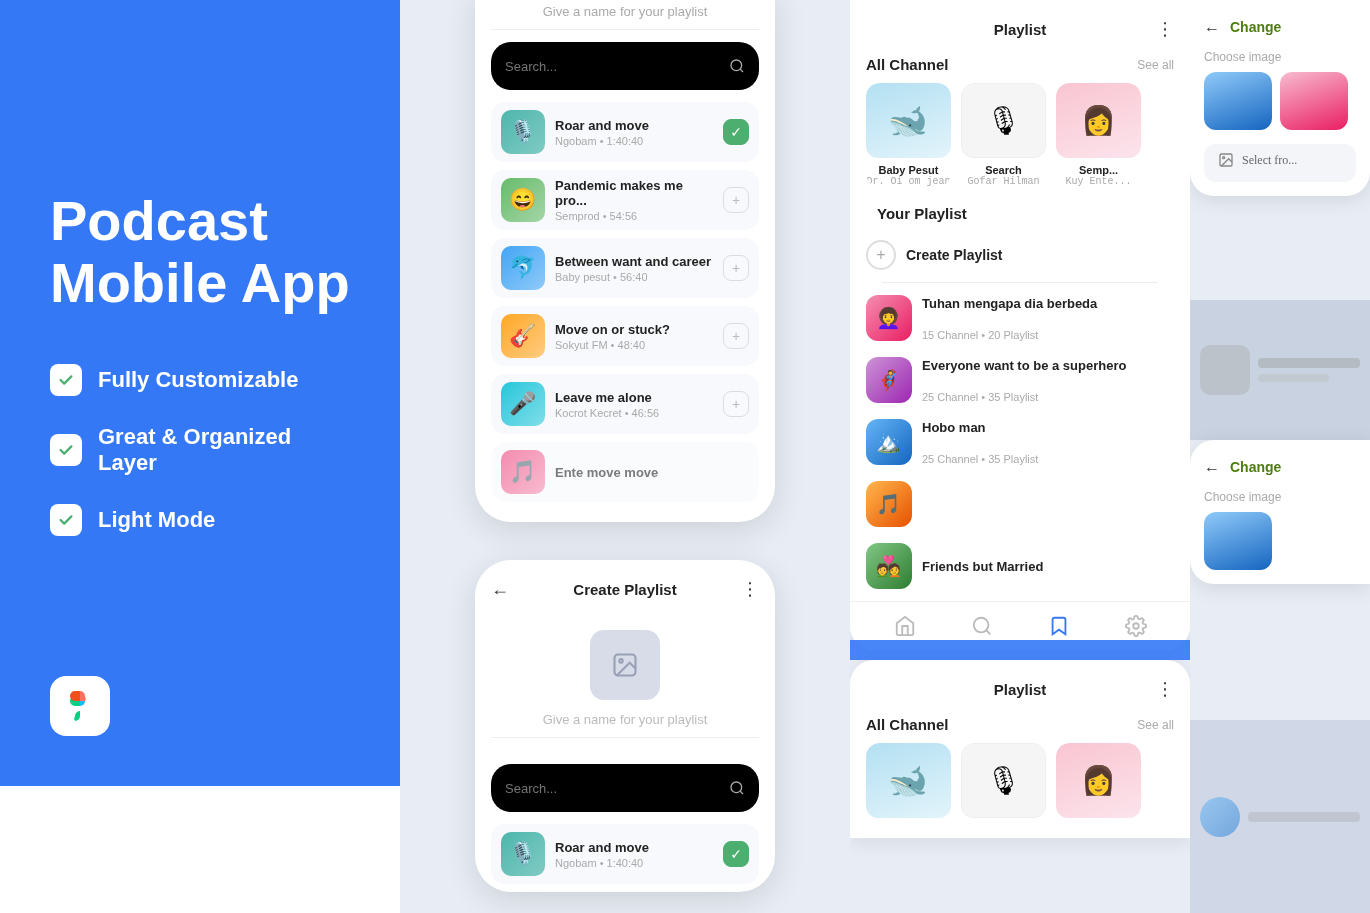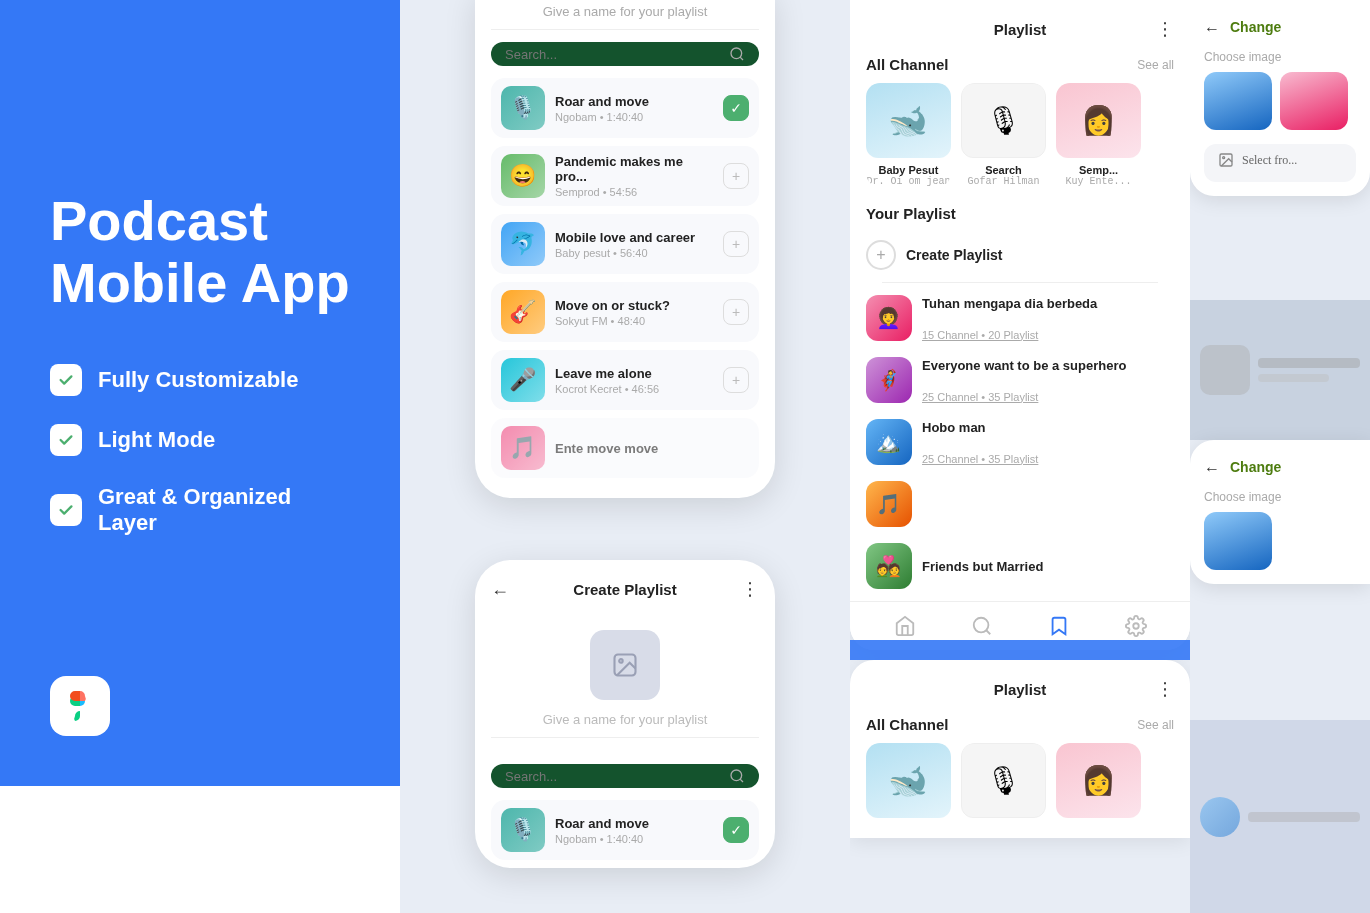--- a/index.html
+++ b/index.html
@@ -105,25 +105,25 @@
     }
     .playlist-input-label {
       text-align: center;
       color: #aaa;
       font-size: 13px;
       padding: 14px 0 10px;
       border-bottom: 1px solid #eee;
       margin-bottom: 12px;
     }
     .search-bar {
-      background: #14532d;
+      background: #000000;
       border-radius: 20px;
       display: flex;
       align-items: center;
-      padding: 4px 14px;
+      padding: 16px 14px;
       margin-bottom: 12px;
     }
     .search-bar input {
       border: none;
       background: transparent;
       outline: none;
       color: #aaa;
       font-size: 13px;
       flex: 1;
     }
@@ -296,21 +296,21 @@
       justify-content: center;
       margin-bottom: 6px;
     }
     .channel-img-blue { background: linear-gradient(160deg, #b3e0f2 0%, #e3f4fb 100%); }
     .channel-img-white { background: #f5f5f5; border: 1px solid #eee; }
     .channel-img-pink { background: linear-gradient(160deg, #f9c5d1 0%, #fce4ec 100%); }
     .channel-name { font-size: 11px; font-weight: 600; color: #222; text-align: center; }
     .channel-author { font-size: 10px; color: #aaa; text-align: center; font-family: Liberation Mono, monospace; }
 
     .your-playlist-section { padding: 4px 16px; }
-    .your-playlist-title { font-size: 15px; font-weight: 700; color: #222; margin-bottom: 10px; }
+    .your-playlist-title { font-size: 15px; font-weight: 700; color: #222; margin-bottom: 10px; margin-left: 11px; }
 
     .create-playlist-row {
       display: flex;
       align-items: center;
       gap: 10px;
       padding: 8px 0;
     }
     .plus-circle {
       width: 30px;
       height: 30px;
@@ -332,21 +332,21 @@
     }
     .playlist-thumb {
       width: 46px;
       height: 46px;
       border-radius: 12px;
       flex-shrink: 0;
       object-fit: cover;
     }
     .playlist-info { flex: 1; }
     .playlist-item-name { font-size: 13px; font-weight: 600; color: #222; }
-    .playlist-item-meta { font-size: 11px; color: #aaa; margin-top: 18px; text-decoration: underline; }
+    .playlist-item-meta { font-size: 11px; color: #aaa; margin-top: 18px; }
 
     .pl-thumb-1 { background: linear-gradient(135deg, #f48fb1, #e91e63); }
     .pl-thumb-2 { background: linear-gradient(135deg, #ce93d8, #9c27b0); }
     .pl-thumb-3 { background: linear-gradient(135deg, #64b5f6, #1565c0); }
     .pl-thumb-4 { background: linear-gradient(135deg, #ffb74d, #e65100); }
     .pl-thumb-5 { background: linear-gradient(135deg, #81c784, #2e7d32); }
 
     .bottom-nav {
       display: flex;
       justify-content: space-around;
@@ -464,29 +464,29 @@
         </svg>
       </div>
       <span class="feature-text">Fully Customizable</span>
     </div>
     <div class="feature-item">
       <div class="check-icon">
         <svg viewBox="0 0 20 20" fill="none">
           <path d="M4 10l4 4 8-8" stroke="#4caf6f" stroke-width="2.5" stroke-linecap="round" stroke-linejoin="round"></path>
         </svg>
       </div>
-      <span class="feature-text">Light Mode</span>
+      <span class="feature-text">Great &amp; Organized Layer</span>
     </div>
     <div class="feature-item">
       <div class="check-icon">
         <svg viewBox="0 0 20 20" fill="none">
           <path d="M4 10l4 4 8-8" stroke="#4caf6f" stroke-width="2.5" stroke-linecap="round" stroke-linejoin="round"></path>
         </svg>
       </div>
-      <span class="feature-text">Great &amp; Organized Layer</span>
+      <span class="feature-text">Light Mode</span>
     </div>
   </div>
 
   <div class="figma-logo">
     <svg width="30" height="30" viewBox="0 0 38 57">
       <path d="M19 28.5A9.5 9.5 0 1 1 28.5 19 9.5 9.5 0 0 1 19 28.5z" fill="#1ABCFE"></path>
       <path d="M9.5 47.5A9.5 9.5 0 0 1 19 38v9.5A9.5 9.5 0 0 1 9.5 57 9.5 9.5 0 0 1 9.5 47.5z" fill="#0ACF83"></path>
       <path d="M9.5 9.5A9.5 9.5 0 0 0 9.5 28.5H19V9.5A9.5 9.5 0 0 0 9.5 9.5z" fill="#0ACF83"></path>
       <path d="M28.5 9.5A9.5 9.5 0 0 0 19 0v19h9.5A9.5 9.5 0 0 0 28.5 9.5z" fill="#FF7262"></path>
       <path d="M9.5 0A9.5 9.5 0 0 0 9.5 19H19V0A9.5 9.5 0 0 0 9.5 0z" fill="#F24E1E"></path>
@@ -528,21 +528,21 @@
             <div class="podcast-meta">Semprod • 54:56</div>
           </div>
           <div class="podcast-action">+</div>
         </div>
 
         <div class="podcast-item">
           <div class="podcast-thumb podcast-thumb-blue" style="display:flex;align-items:center;justify-content:center;">
             <span style="font-size:22px;">🐬</span>
           </div>
           <div class="podcast-info">
-            <div class="podcast-title">Mobile love and career</div>
+            <div class="podcast-title">Between want and career</div>
             <div class="podcast-meta">Baby pesut • 56:40</div>
           </div>
           <div class="podcast-action">+</div>
         </div>
 
         <div class="podcast-item">
           <div class="podcast-thumb podcast-thumb-yellow" style="display:flex;align-items:center;justify-content:center;">
             <span style="font-size:22px;">🎸</span>
           </div>
           <div class="podcast-info">

